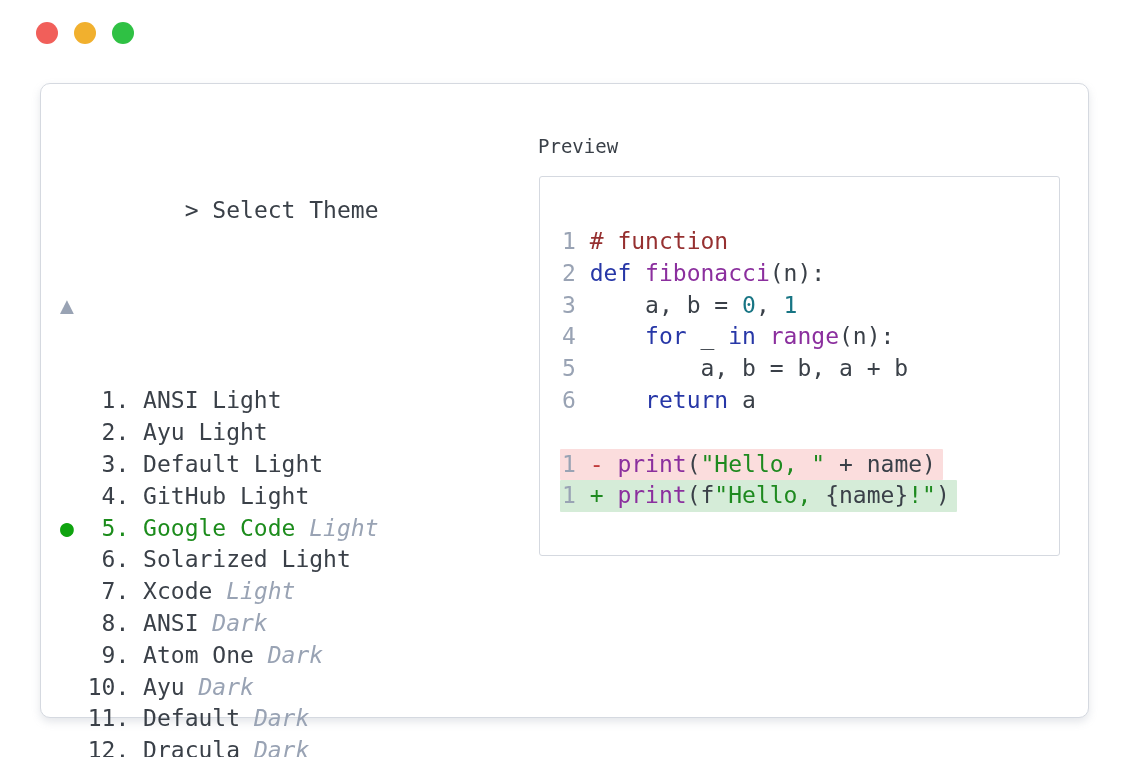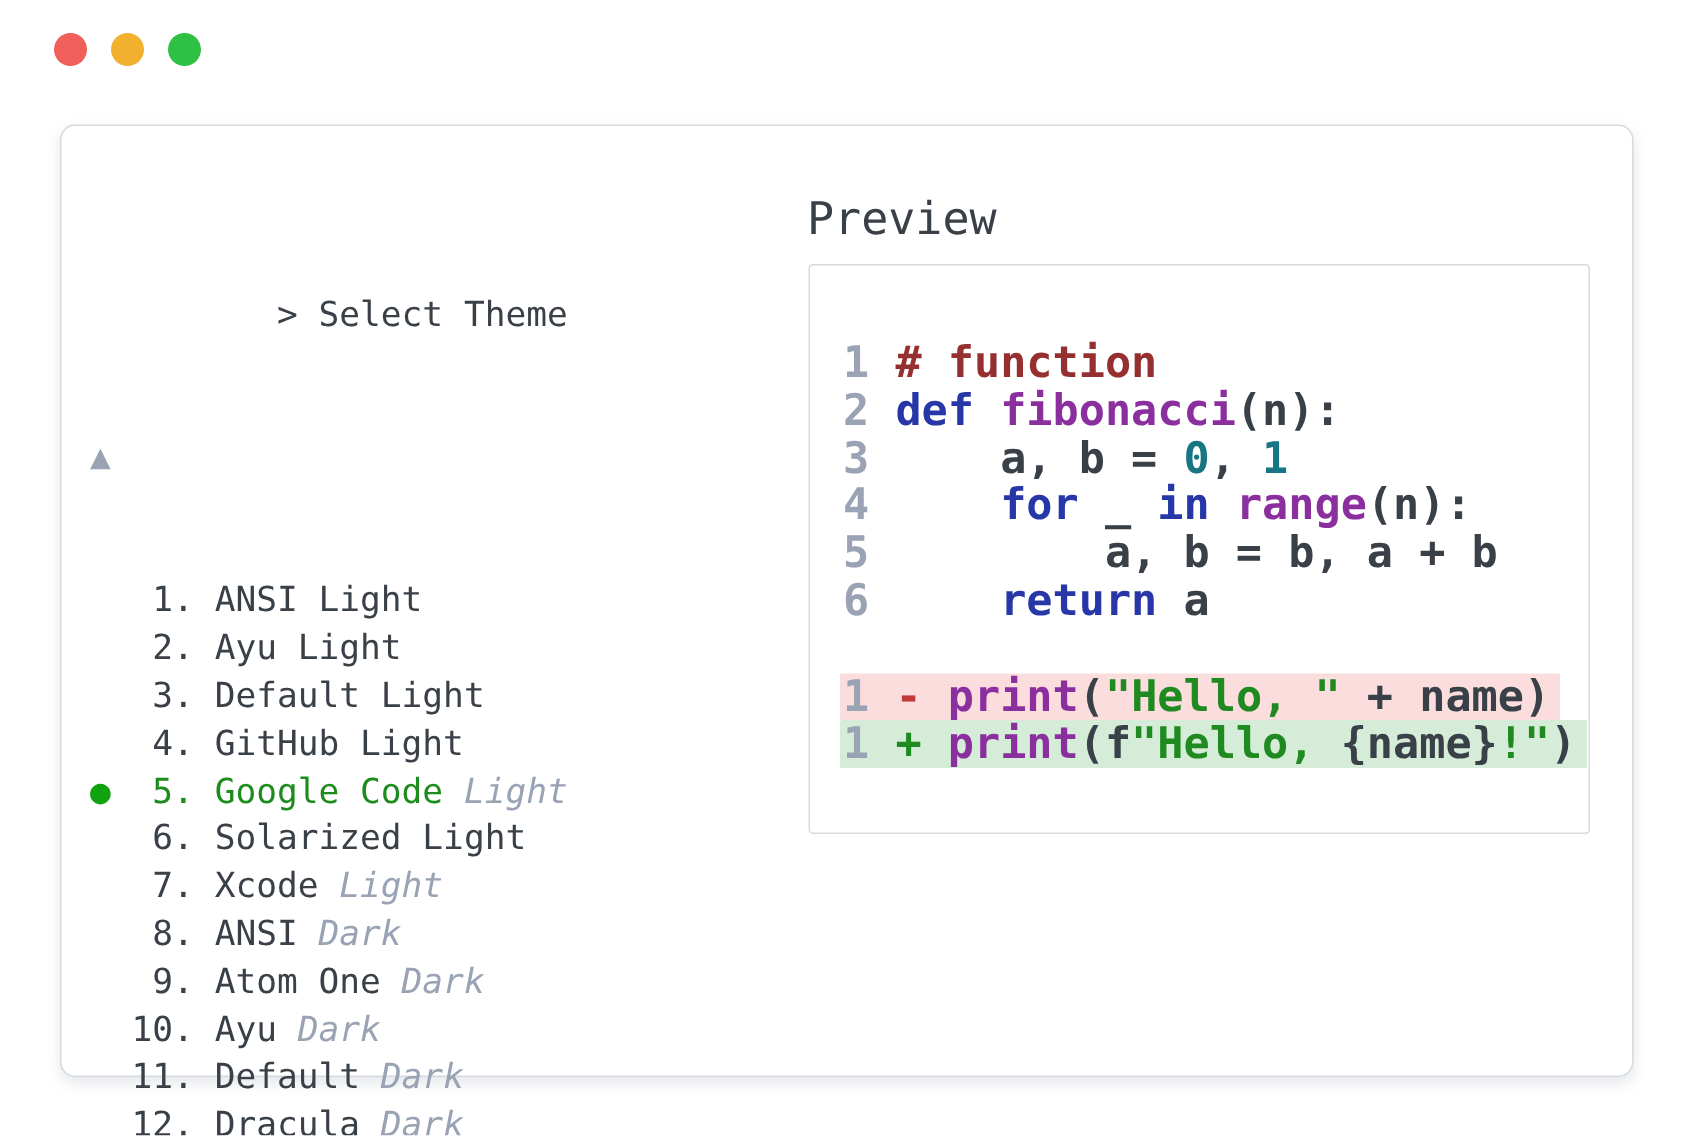--- a/index.html
+++ b/index.html
@@ -22,24 +22,24 @@
           border:1.5px solid var(--border);border-radius:10px;
           box-shadow:0 4px 9px rgba(130,140,160,0.22);}
   .left-pane{position:absolute;left:19px;top:47px;font-size:23px;line-height:31.8px;white-space:pre;}
   .row{height:31.8px;}
   .prompt{color:var(--text-dark);text-align:right;}
   .arrow-up{color:var(--text-muted);}
   .num,.name{color:var(--text-dark);}
   .selected .num,.selected .name{color:var(--accent-green);}
   .bullet{color:var(--bullet-green);}
   .variant,.hint{color:var(--text-muted);font-style:italic;}
-  .preview-label{position:absolute;left:497px;top:47px;font-size:30px;line-height:31.8px;color:var(--text-dark);}
+  .preview-label{position:absolute;left:497px;top:47px;font-size:19px;line-height:31.8px;color:var(--text-dark);}
   .preview-box{position:absolute;left:498px;top:92px;width:521px;height:380px;background:#fff;
                border:1.5px solid var(--border);border-radius:3px;overflow:hidden;}
-  .code-area{padding:49px 0 0 22px;font-size:29px;line-height:31.8px;white-space:pre;font-weight:bold;}
+  .code-area{padding:49px 0 0 22px;font-size:23px;line-height:31.8px;white-space:pre;}
   .code-line{height:31.8px;}
   .diff-bg{display:inline-block;margin-left:-2px;padding:0 7px 0 2px;border-radius:1px;}
   .diff-bg.removed{background:var(--removed-bg);}
   .diff-bg.added{background:var(--added-bg);}
   .t-ln{color:var(--text-muted);}
   .t-pl{color:var(--text-dark);}
   .t-cm{color:var(--comment);}
   .t-kw{color:var(--keyword);}
   .t-fn{color:var(--function);}
   .t-nm{color:var(--number);}

